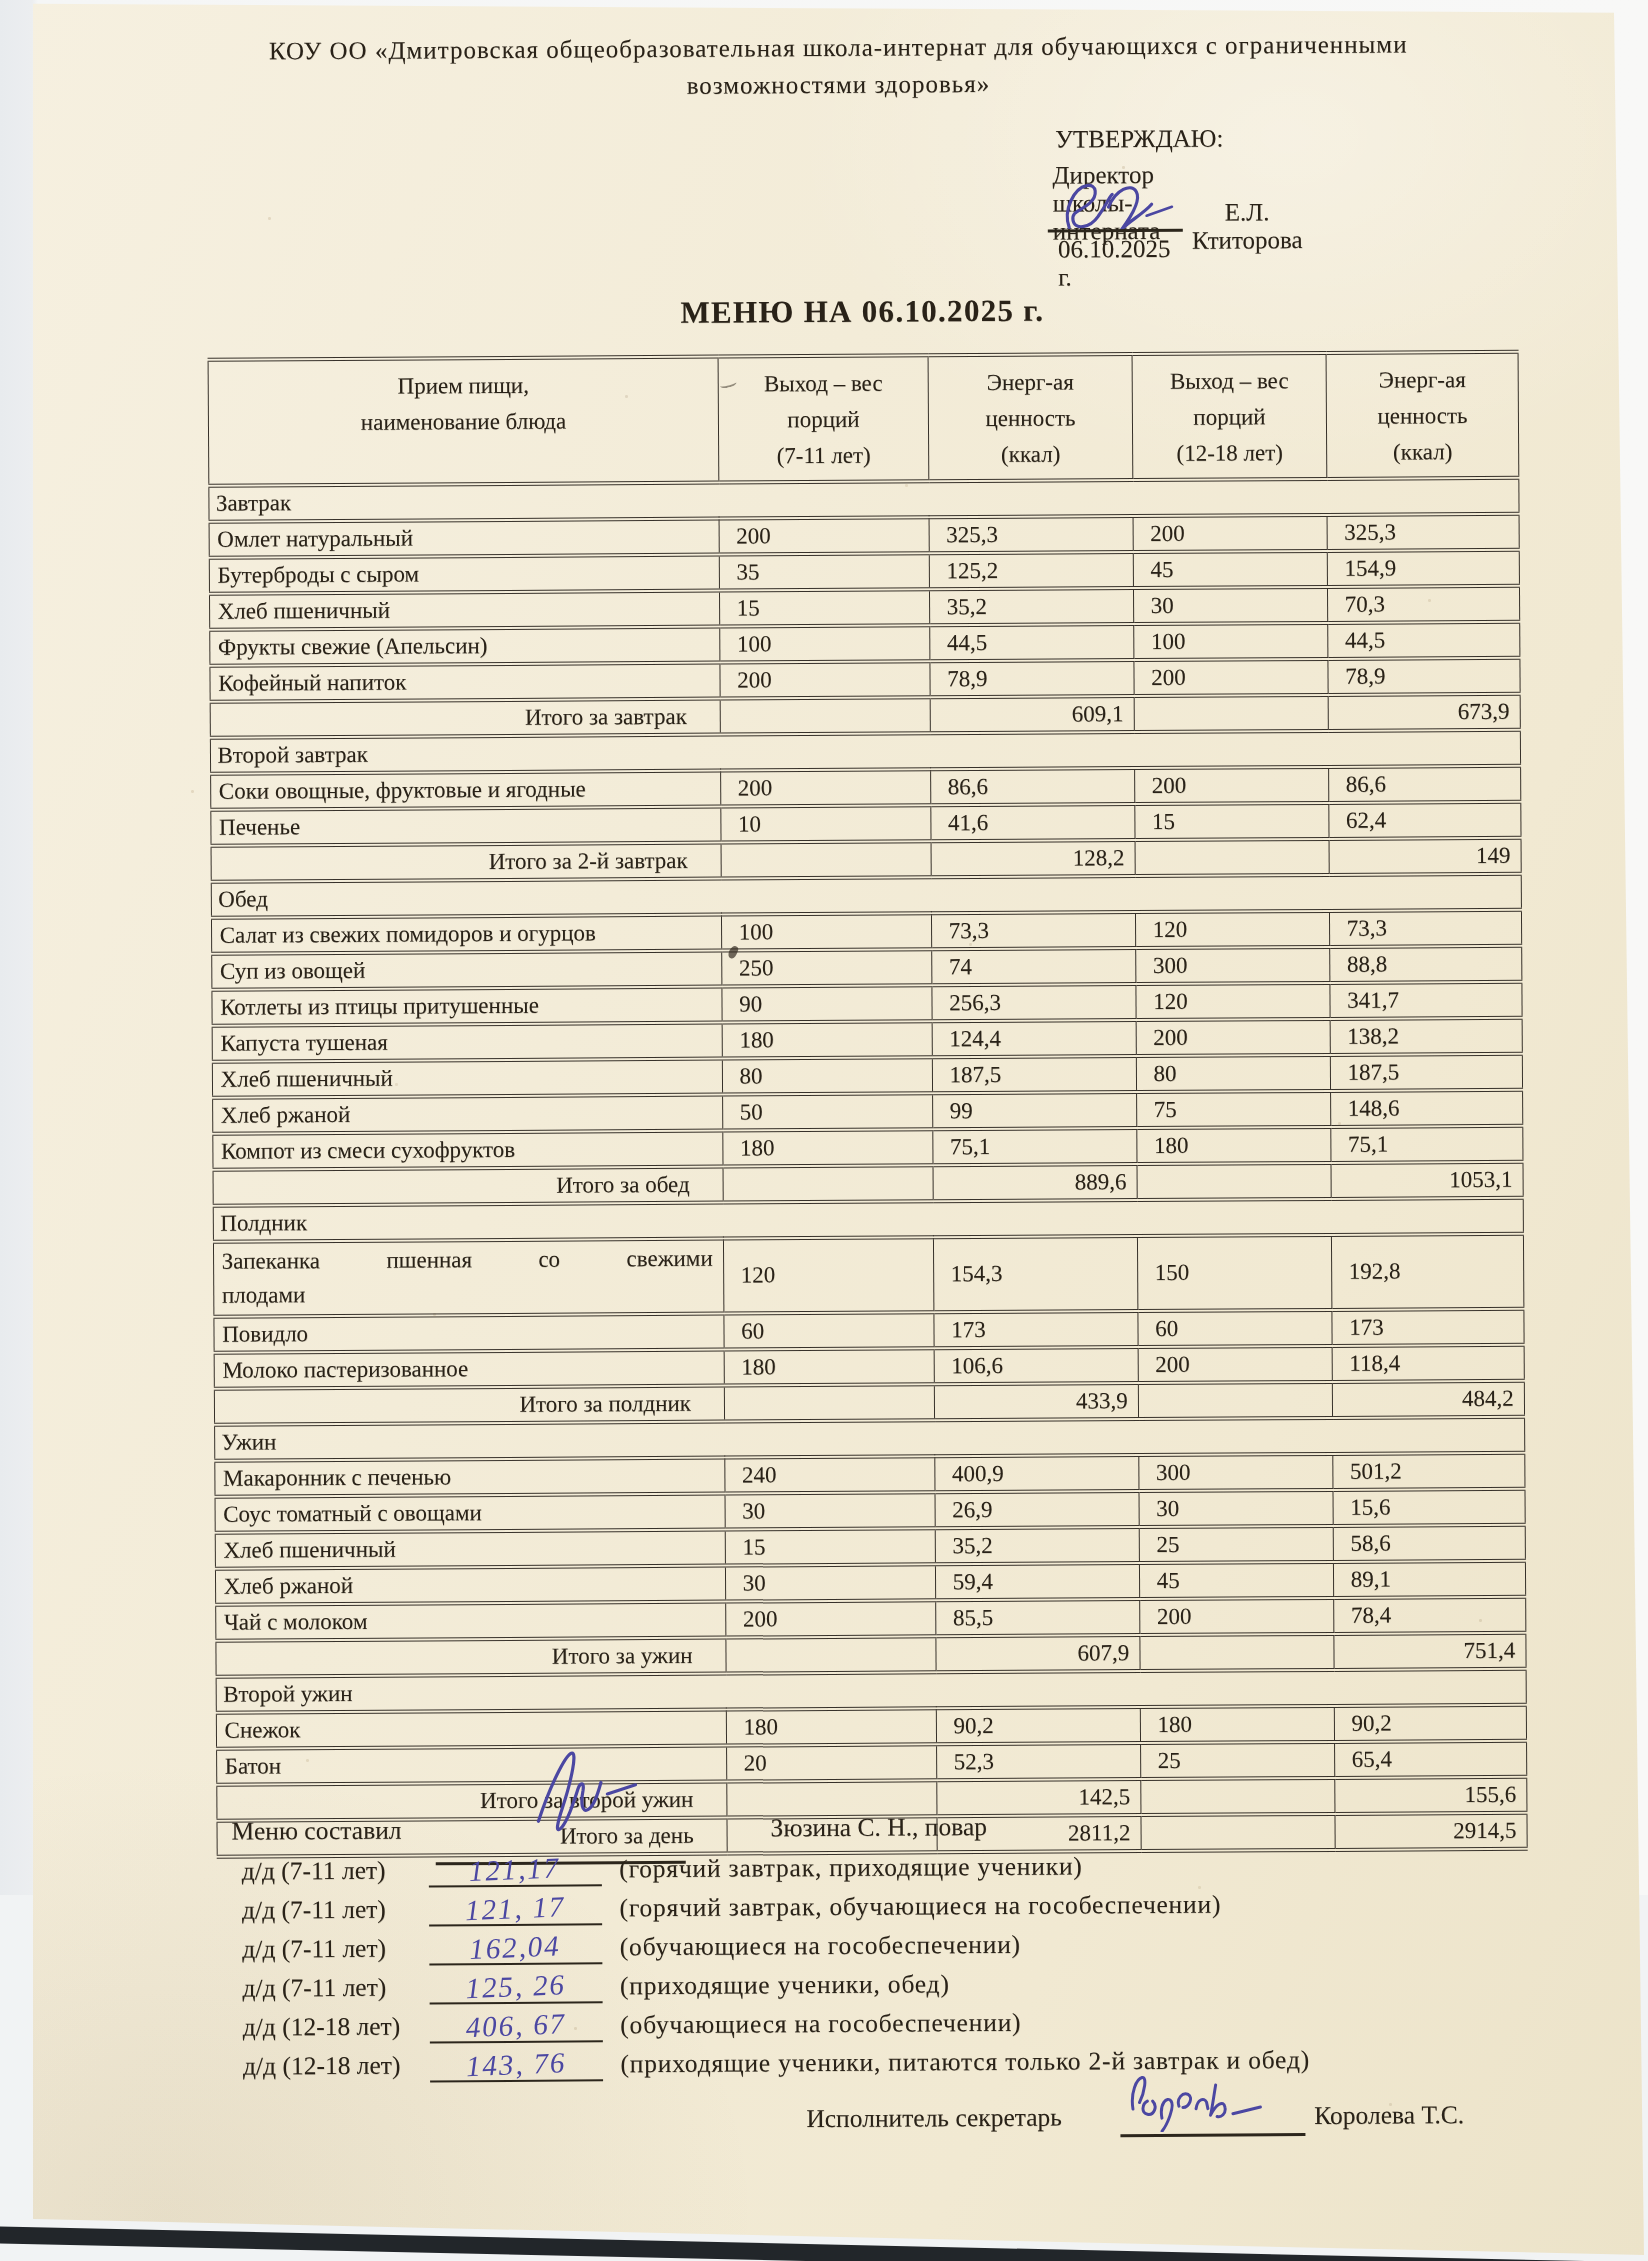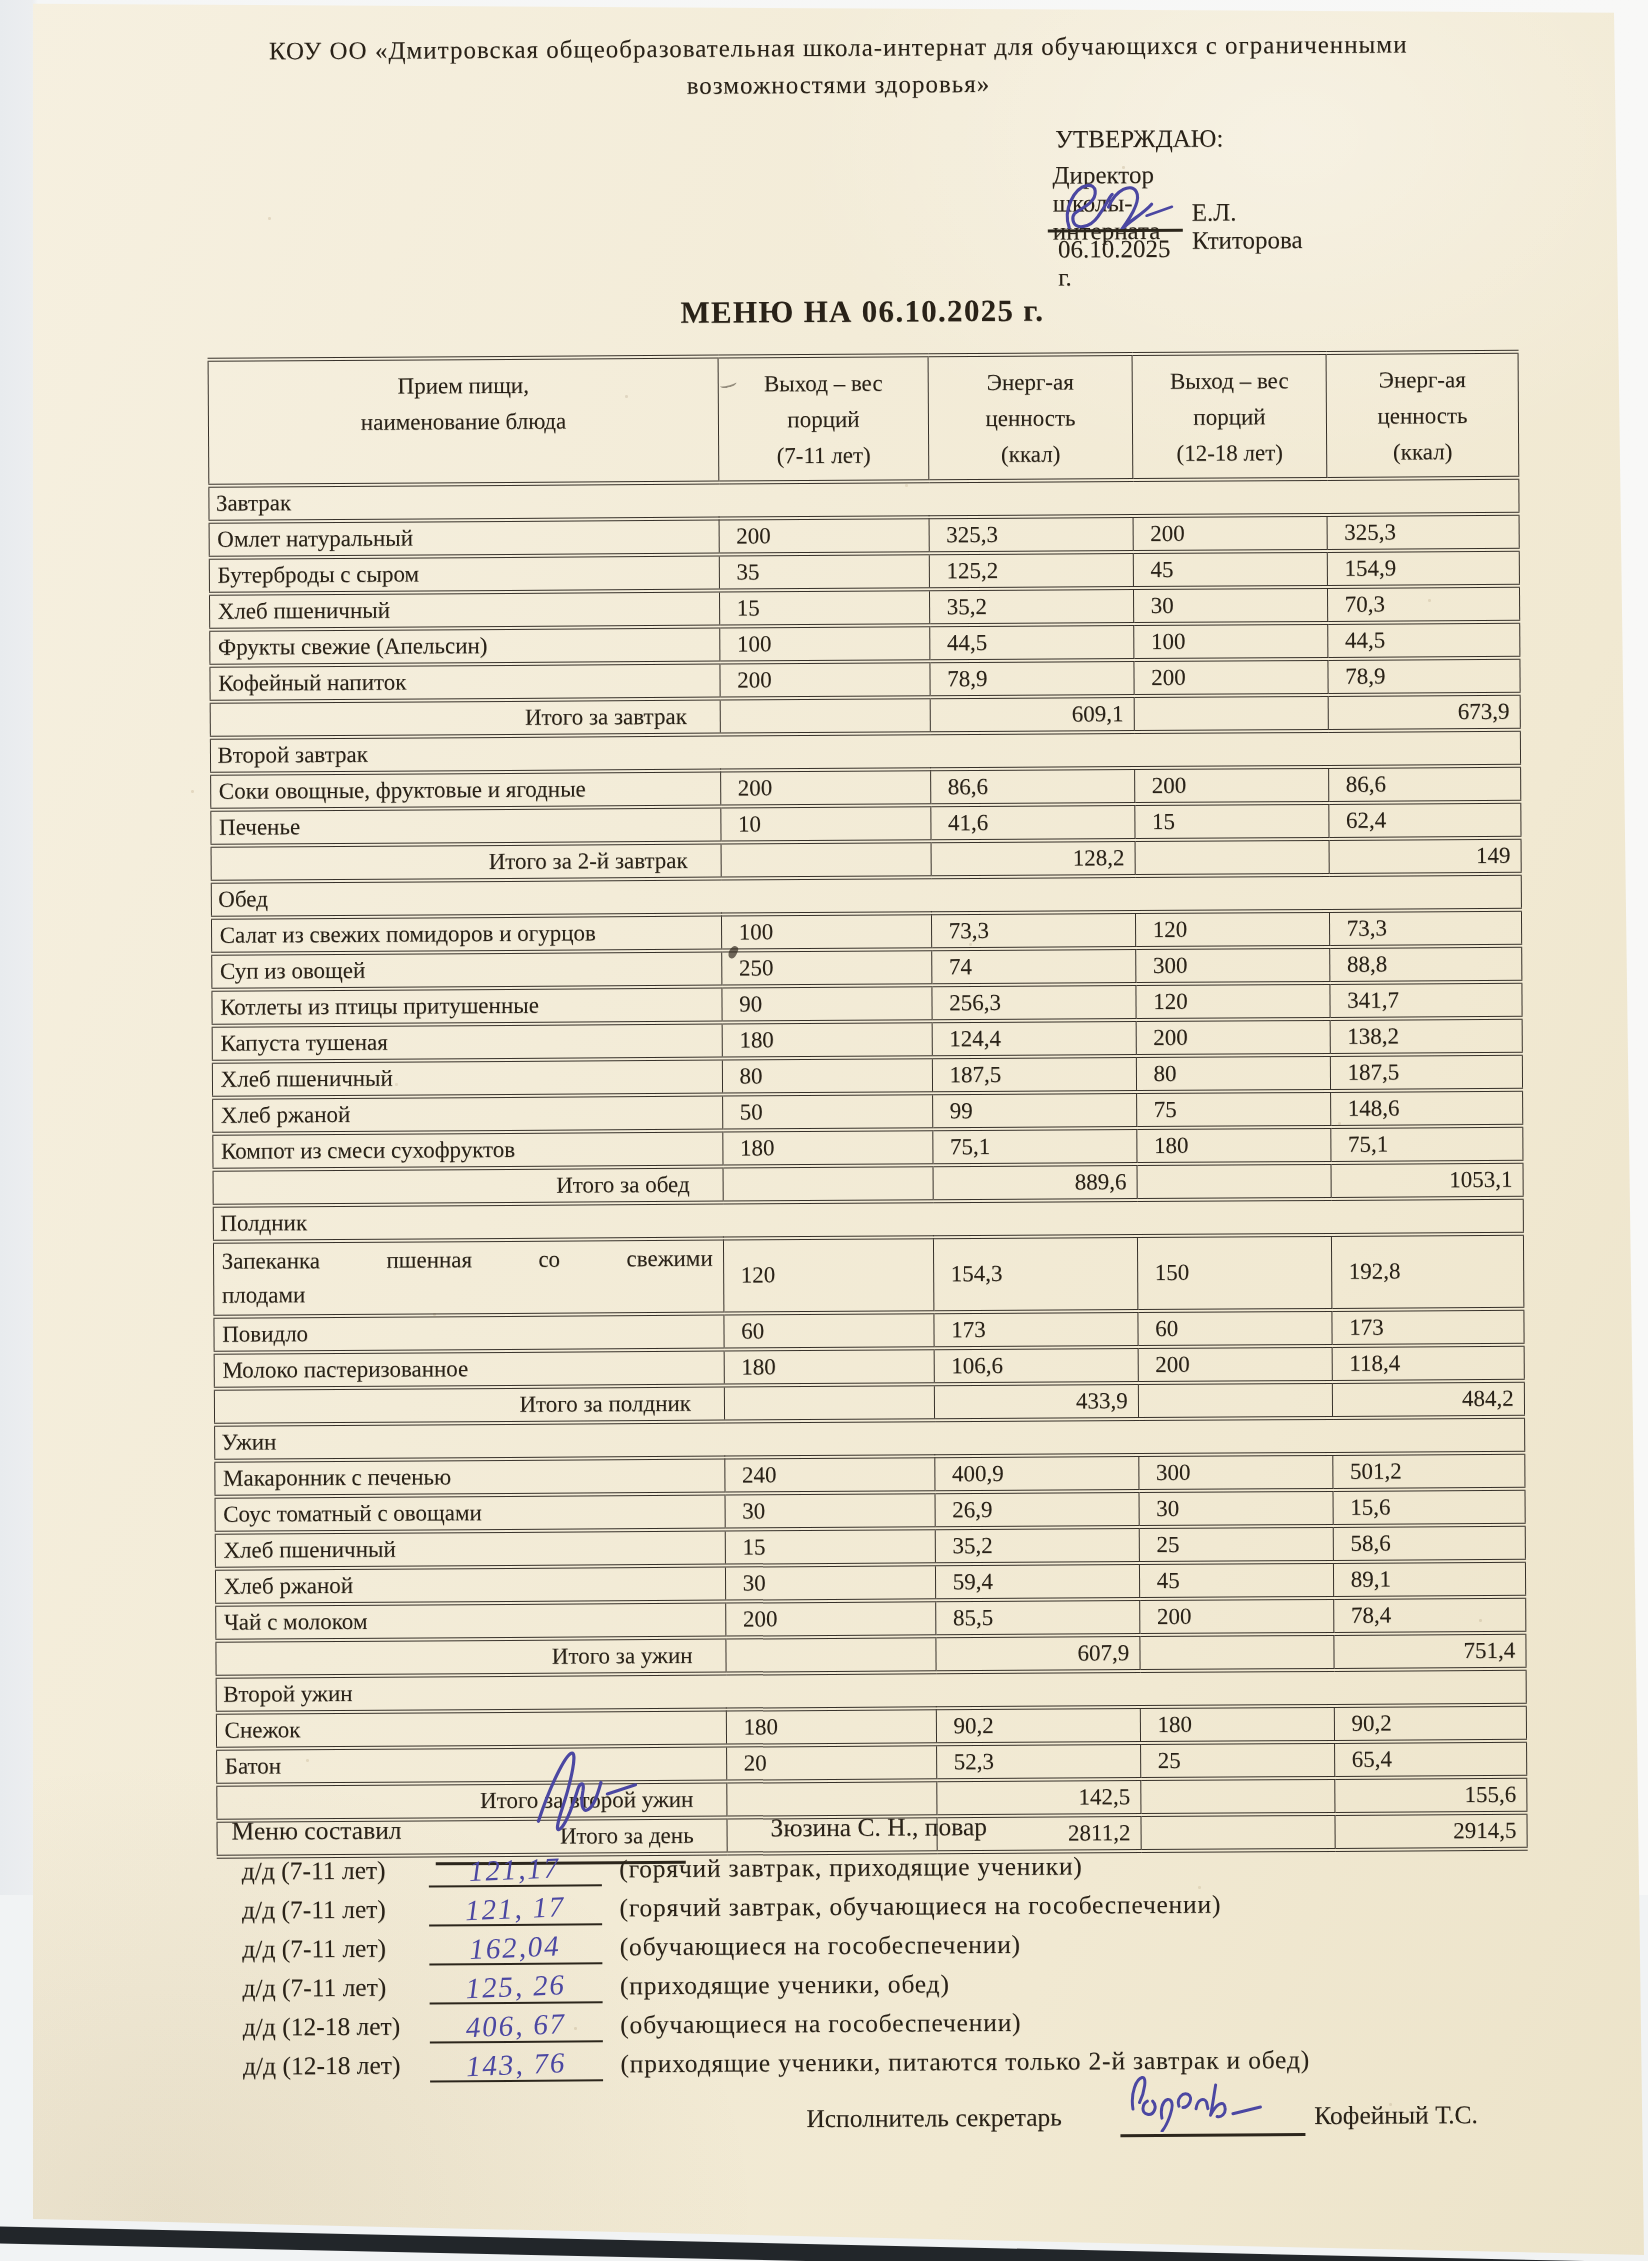--- a/index.html
+++ b/index.html
@@ -56,21 +56,21 @@
   }
   .org-header {
     position: absolute; left: 191px; top: 29px; width: 1307px;
     text-align: center;
     font-size: 25px; letter-spacing: 1px; line-height: 37px;
   }
   
   .approval { position: absolute; left: 0; top: 0; font-size: 25px; }
   .approval-stamp   { position: absolute; left: 1061px; top: 127px; }
   .approval-pos     { position: absolute; left: 1058px; top: 163px; }
-  .approval-name    { position: absolute; left: 1197px; top: 201px; }
+  .approval-name    { position: absolute; left: 1197px; top: 201px; text-align: center; }
   .approval-date    { position: absolute; left: 1063px; top: 237px; }
   .approval-underline { position: absolute; left: 1053px; top: 231px; width: 135px; height: 2.5px; background: #2c261c; }
   .sig-director { position: absolute; left: 1063px; top: 180px; width: 127px; height: 59px; }
   .sig-composer { position: absolute; left: 489px;  top: 1744px; width: 159px; height: 96px; }
   .sig-executor { position: absolute; left: 1117px; top: 2065px; width: 185px; height: 69px; }
   .ink { stroke: #4b47a2; fill: none; stroke-linecap: round; stroke-linejoin: round; }
   
   .menu-title {
     position: absolute; left: 212px; top: 294px; width: 1310px; margin: 0;
     text-align: center;
@@ -533,19 +533,19 @@
             <span class="allow-note">(приходящие ученики, питаются  только 2-й завтрак и обед)</span>
           </div>
         </div>
 
       <div class="executor-label">Исполнитель  секретарь</div>
       <svg class="sig-executor" viewBox="0 0 280 105">
         <path class="ink" stroke-width="4.5" d="M14,70 C10,44 20,24 28,22 C36,20 32,44 24,60 M36,58 C28,62 26,76 36,78 C46,80 52,66 44,58 M58,84 C54,62 66,50 72,58 C78,66 66,94 58,104 M84,66 C80,54 90,44 98,48 C106,52 100,68 90,68 M110,70 C112,56 122,52 126,60 L128,70 M140,34 C136,58 134,72 132,80 C140,64 152,56 154,68 C156,78 148,84 142,82"></path>
         <path class="ink" stroke-width="4.5" d="M166,78 L208,68"></path>
       </svg>
       <div class="executor-underline"></div>
-      <div class="executor-name">Кофейный Т.С.</div>
+      <div class="executor-name">Королева Т.С.</div>
 
     </div>
   </div>
   <div class="bottom-band"></div>
 </div>
 
 
 </body></html>

